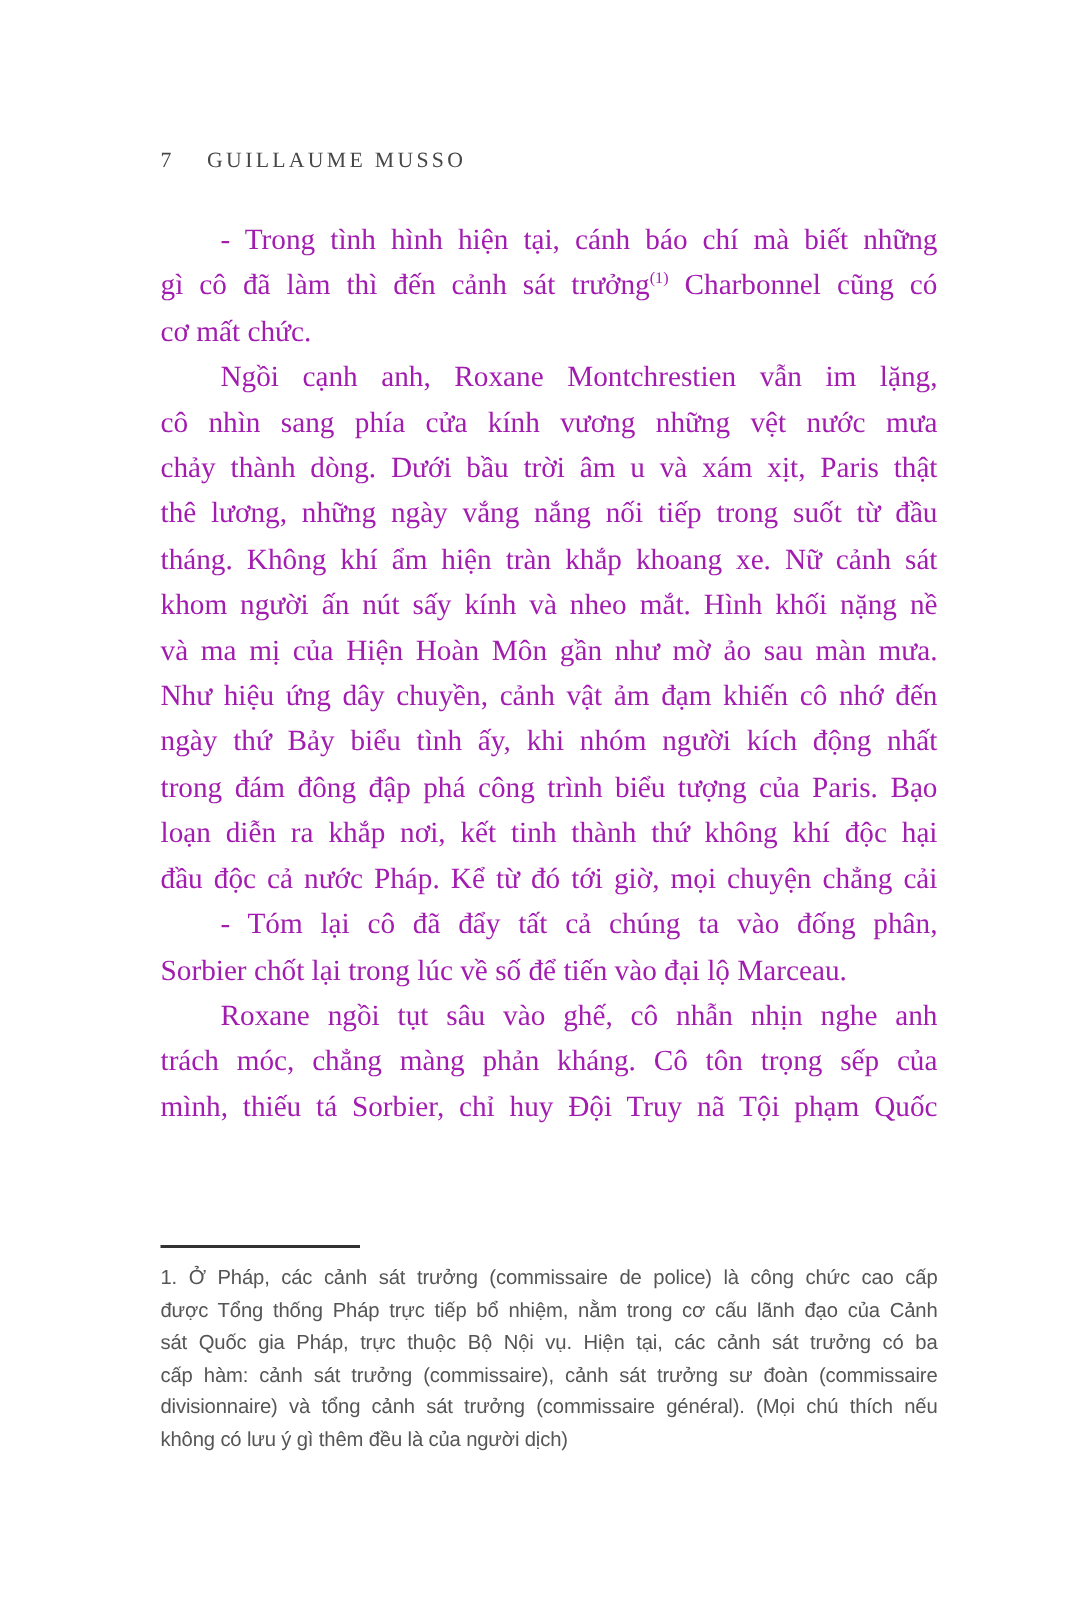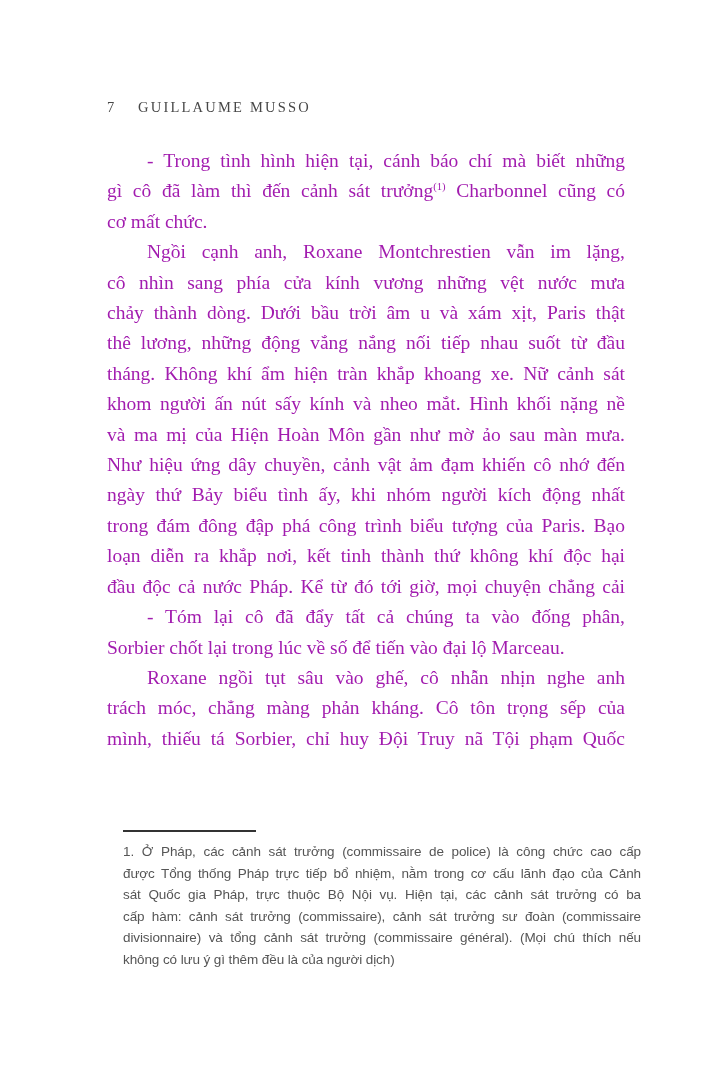--- a/index.html
+++ b/index.html
@@ -27,21 +27,21 @@
     text-align-last:justify;
   }
   .line.indent { padding-left:40px; }
   .line.end { text-align-last:left; }
   sup.fnref {
     font-size:0.55em;
     vertical-align:super;
     line-height:0;
   }
   .footnote-area {
-    position:absolute; left:123px; top:830px; width:518px;
+    position:absolute; left:107px; top:830px; width:518px;
   }
   .fn-rule {
     width:133px; height:0;
     border-top:2px solid #333333;
     margin-bottom:9px;
   }
   .fn-line {
     font-family:"Liberation Sans", sans-serif;
     font-size:13.5px; line-height:21.6px;
     letter-spacing:-0.1px;
@@ -64,21 +64,21 @@
   <div class="body-text" id="body-text">
       <div class="para">
         <div class="line indent">- Trong tình hình hiện tại, cánh báo chí mà biết những</div>
         <div class="line">gì cô đã làm thì đến cảnh sát trưởng<sup class="fnref">(1)</sup> Charbonnel cũng có</div>
         <div class="line end">cơ mất chức.</div>
       </div>
       <div class="para">
         <div class="line indent">Ngồi cạnh anh, Roxane Montchrestien vẫn im lặng,</div>
         <div class="line">cô nhìn sang phía cửa kính vương những vệt nước mưa</div>
         <div class="line">chảy thành dòng. Dưới bầu trời âm u và xám xịt, Paris thật</div>
-        <div class="line">thê lương, những động vắng nắng nối tiếp nhau suốt từ đầu</div>
+        <div class="line">thê lương, những ngày vắng nắng nối tiếp trong suốt từ đầu</div>
         <div class="line">tháng. Không khí ẩm hiện tràn khắp khoang xe. Nữ cảnh sát</div>
         <div class="line">khom người ấn nút sấy kính và nheo mắt. Hình khối nặng nề</div>
         <div class="line">và ma mị của Hiện Hoàn Môn gần như mờ ảo sau màn mưa.</div>
         <div class="line">Như hiệu ứng dây chuyền, cảnh vật ảm đạm khiến cô nhớ đến</div>
         <div class="line">ngày thứ Bảy biểu tình ấy, khi nhóm người kích động nhất</div>
         <div class="line">trong đám đông đập phá công trình biểu tượng của Paris. Bạo</div>
         <div class="line">loạn diễn ra khắp nơi, kết tinh thành thứ không khí độc hại</div>
         <div class="line">đầu độc cả nước Pháp. Kể từ đó tới giờ, mọi chuyện chẳng cải</div>
       </div>
       <div class="para">

